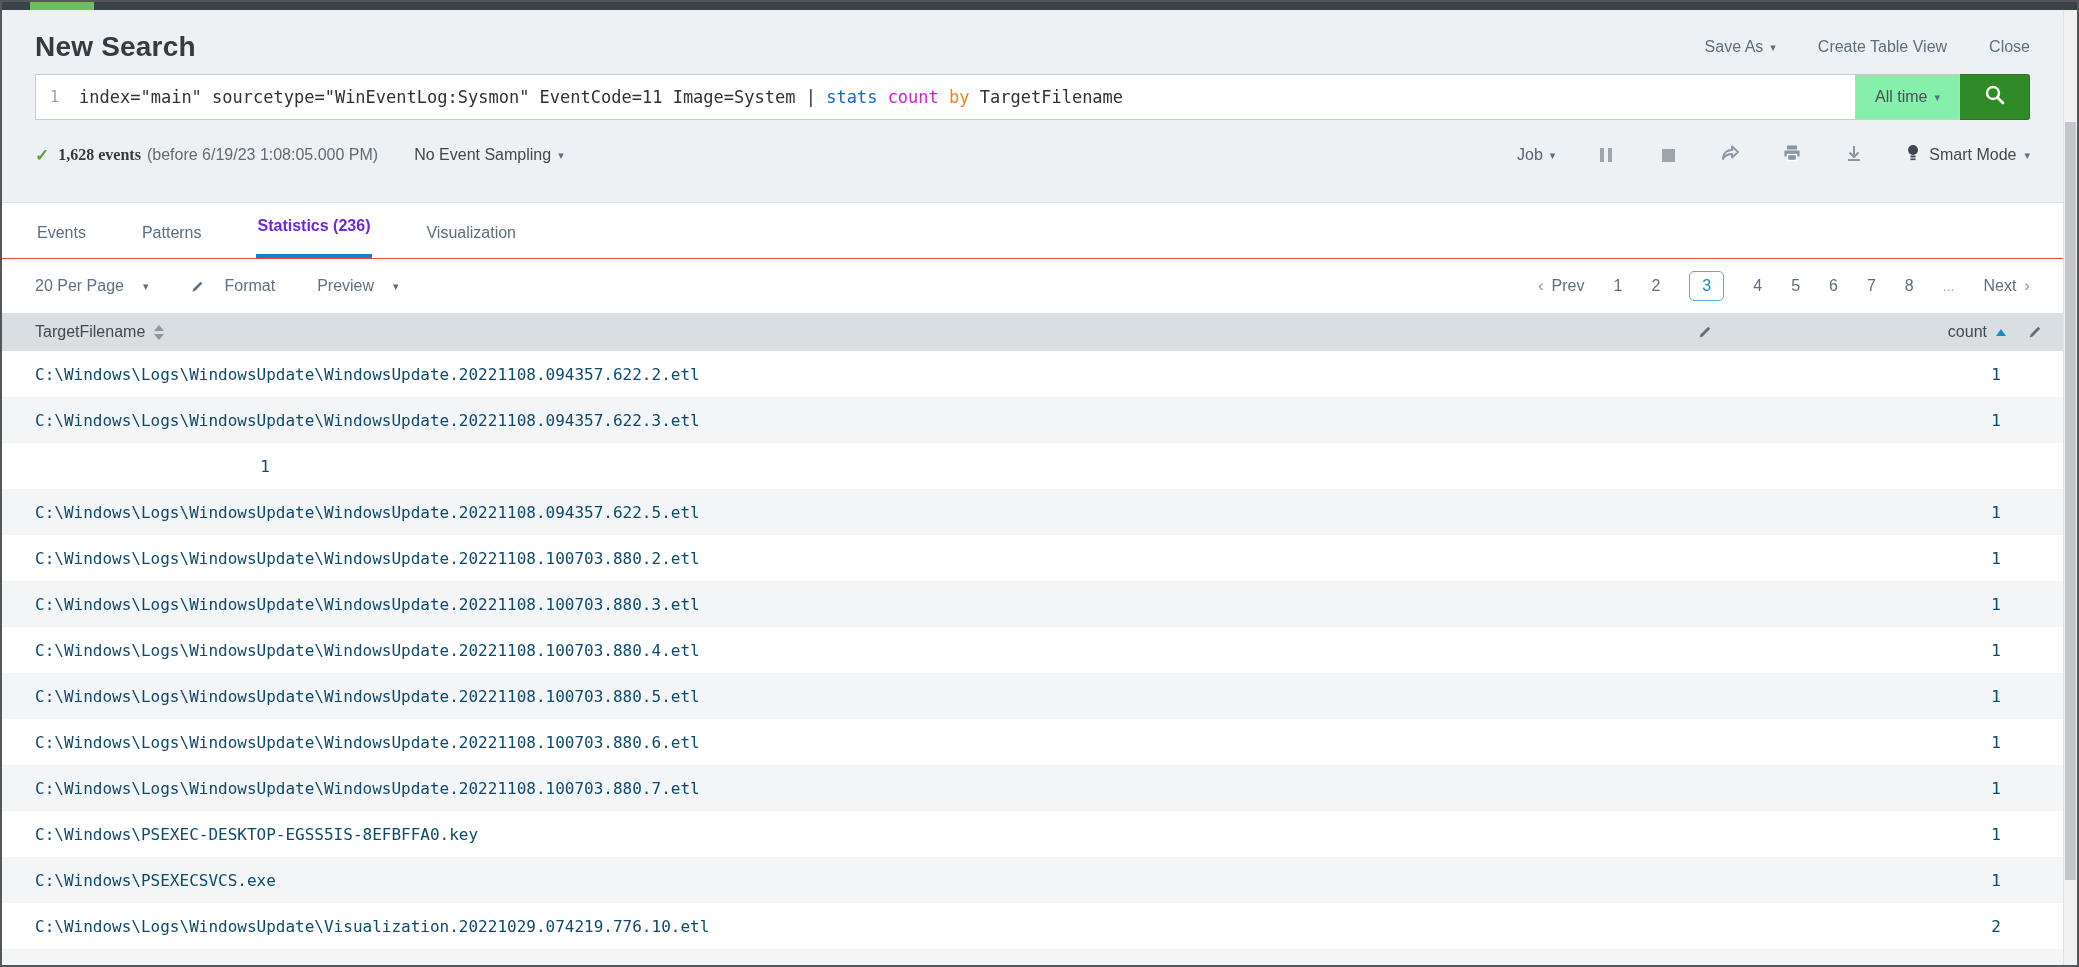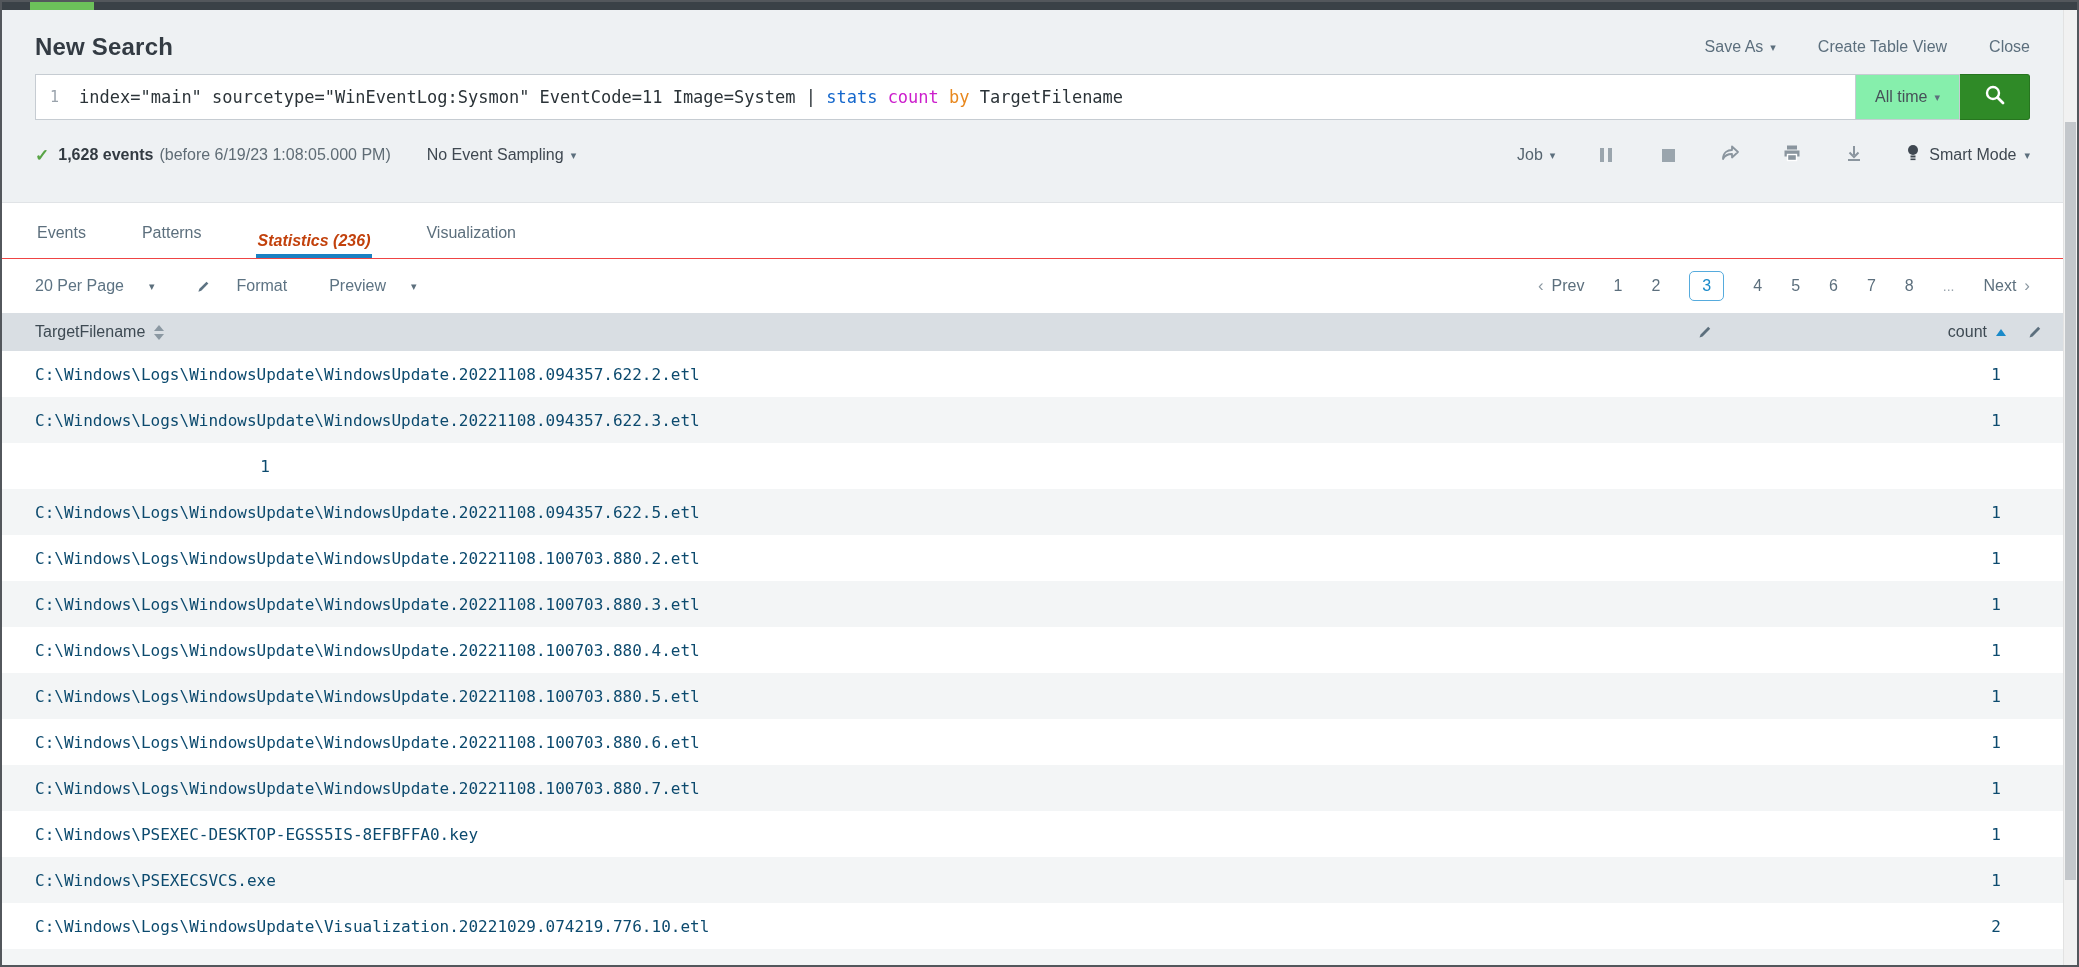--- a/index.html
+++ b/index.html
@@ -14,64 +14,64 @@
   .topbar { height:8px; background:#3a4147; position:relative; }
   .topbar-green { position:absolute; left:28px; top:0; width:64px; height:8px; background:#6cc05a; }
 
   .content { position:absolute; top:8px; left:0; right:14px; bottom:0; display:flex; flex-direction:column; overflow:hidden; }
 
   .scrollbar { position:absolute; top:8px; right:0; width:14px; bottom:0; background:#f1f1f1; border-left:1px solid #e2e2e2; }
   .scroll-thumb { position:absolute; top:112px; left:1px; right:1px; height:758px; background:#c3c7cb; }
 
   
   .page-head { height:64px; display:flex; justify-content:space-between; align-items:center; padding:10px 33px 0; }
-  .title { font-size:24px; font-weight:bold; color:#333b43; letter-spacing:.2px; }
+  .title { font-size:28px; font-weight:bold; color:#333b43; letter-spacing:.2px; }
   .head-actions { display:flex; gap:42px; color:#5c6f7d; font-size:16px; align-items:center; }
   .head-actions .act { cursor:pointer; display:flex; align-items:center; gap:7px; }
   .caret { font-size:11px; color:#5c6f7d; line-height:1; }
 
   
   .search-row { display:flex; margin:0 33px; height:46px; flex:none; }
   .search-input { flex:1; background:#fff; border:1px solid #c6ccd2; display:flex; align-items:center; padding:0 14px; }
   .line-no { color:#9aa3ac; font-size:15px; font-family:"DejaVu Sans Mono",monospace; margin-right:20px; }
   .query { font-family:"DejaVu Sans Mono",monospace; font-size:17px; color:#2b3338; white-space:pre; }
   .qc-plain { color:#2b3338; }
   .qc-cmd { color:#1467cc; }
   .qc-fn { color:#cc1ecc; }
   .qc-kw { color:#e8881f; }
   .time-btn { width:104px; background:#86efac; border:1px solid #c6ccd2; border-left:none; display:flex; align-items:center; justify-content:center; gap:7px; color:#465058; font-size:16px; cursor:pointer; }
   .search-btn { width:70px; background:#2f8a27; border:1px solid #27751f; border-left:none; border-radius:0 3px 3px 0; display:flex; align-items:center; justify-content:center; cursor:pointer; }
 
   
   .job-row { height:62px; display:flex; justify-content:space-between; align-items:center; padding:8px 33px 0; flex:none; }
   .job-left { display:flex; align-items:center; font-size:16px; color:#333b42; }
   .check { color:#58a445; font-weight:bold; font-size:17px; margin-right:9px; }
-  .events-bold { font-weight:bold; }
+  .events-bold { font-weight:bold;font-family:Liberation Serif, serif; }
   .events-detail { color:#5f6c75; margin-left:6px; }
   .sampling { margin-left:36px; color:#3f4851; display:flex; align-items:center; gap:7px; cursor:pointer; }
   .job-right { display:flex; align-items:center; gap:40px; color:#56646f; font-size:16px; }
   .job-dd { display:flex; align-items:center; gap:7px; cursor:pointer; }
   .icon-btn { display:flex; align-items:center; justify-content:center; width:22px; height:22px; cursor:pointer; }
   .pause-bars { display:flex; gap:4px; }
   .pause-bars i { display:block; width:4px; height:14px; background:#9aa5ad; }
   .stop-sq { width:13px; height:13px; background:#9aa5ad; }
   .smart { display:flex; align-items:center; gap:8px; color:#3f4851; cursor:pointer; }
 
   .spacer { height:20px; flex:none; }
 
   
   .panel { background:#fff; flex:1; display:flex; flex-direction:column; overflow:hidden; border-top:1px solid #e0e3e6; }
 
   .tabs { display:flex; gap:52px; padding:0 33px; border-bottom:1px solid #ef4444; height:56px; align-items:flex-end; flex:none; }
   .tab { padding:0 2px 16px; font-size:16px; color:#5c6f7d; cursor:pointer; }
-  .tab.active { color:#c2410c; font-weight:bold; border-bottom:4px solid #1a80c2; padding-bottom:4px;font-style:italic; }
+  .tab.active { color:#6d28d9; font-weight:bold; border-bottom:4px solid #1a80c2; padding-bottom:19px; }
 
   .controls { display:flex; justify-content:space-between; align-items:center; padding:0 33px; height:54px; flex:none; }
   .ctrl-left { display:flex; gap:42px; color:#5d7383; font-size:16px; align-items:center; }
-  .ctrl-item { display:flex; align-items:center; gap:25px; cursor:pointer; }
+  .ctrl-item { display:flex; align-items:center; gap:19px; cursor:pointer; }
   .pagination { display:flex; gap:29px; align-items:center; color:#5c6f7d; font-size:16px; }
   .pg-nav { display:flex; align-items:center; gap:8px; cursor:pointer; }
   .chev { font-size:17px; color:#8b98a2; }
   .page-num { cursor:pointer; }
   .page-num.active { color:#1a8ac9; border:1px solid #56abdd; border-radius:5px; padding:5px 12px; }
   .ellipsis { color:#9aa5ad; font-size:14px; }
 
   
   .thead { display:flex; background:#d9dee3; height:38px; align-items:center; font-size:16px; color:#3e4a53; flex:none; }
   .th-file { flex:1; display:flex; align-items:center; padding:0 20px 0 33px; }

